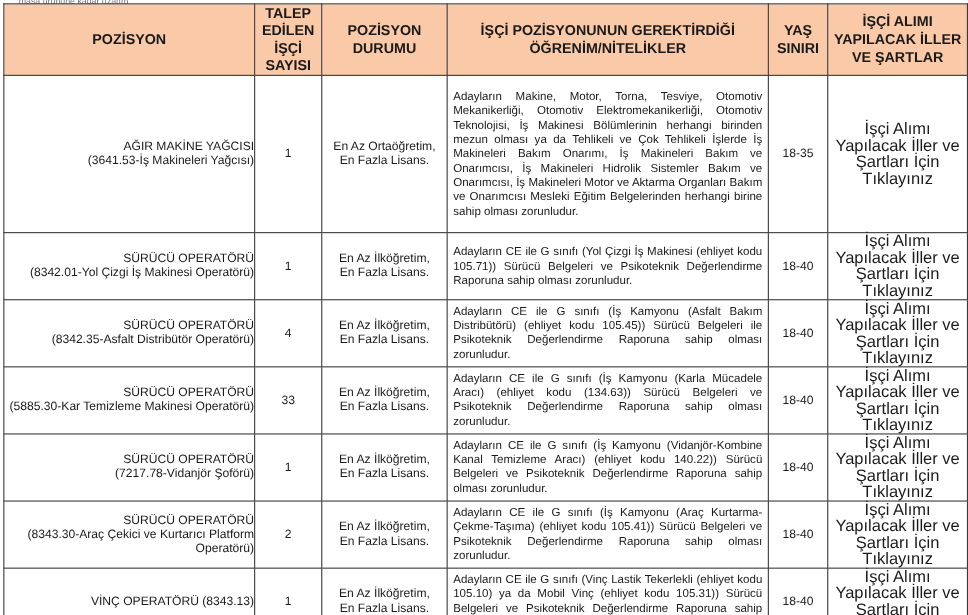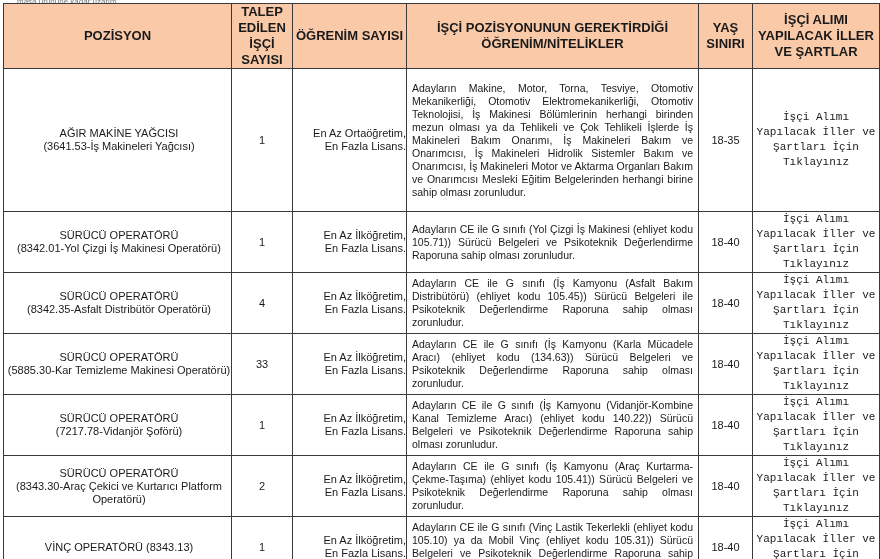--- a/index.html
+++ b/index.html
@@ -2,47 +2,47 @@
 <html><head>
 <meta charset="utf-8">
 <style>
   html, body { margin: 0; padding: 0; background: #ffffff; }
   body { width: 880px; height: 559px; overflow: hidden; position: relative; font-family: "Liberation Sans", sans-serif; color: #1a1a1a; }
   .topnote { position: absolute; left: 17px; top: 0; width: 880px; height: 4px; font-size: 8px; line-height: 4px; color: #777; text-align: left; overflow: hidden; }
   table { position: absolute; left: 3px; top: 3px; border-collapse: collapse; table-layout: fixed; width: 876px; }
   th, td { border: 1.2px solid #3a3a3a; padding: 0; vertical-align: middle; }
   th { background: #f9c9a8; font-weight: bold; font-size: 13px; line-height: 16px; text-align: center; color: #1a1a1a; }
   td { font-size: 11px; line-height: 13px; }
-  td.pos { text-align: center; padding-left: 3px; }
+  td.pos { text-align: right; padding-left: 3px; }
   td.cnt { text-align: center; }
-  td.edu { text-align: right; }
+  td.edu { text-align: center; }
   td.req { text-align: justify; padding: 1px 5px 1px 5px; font-size: 10.5px; line-height: 13px; margin-left: 47px; }
   td.age { text-align: center; font-size: 11px; margin-left: 44px; }
-  td.link { text-align: center; font-size: 11px; line-height: 15px; padding: 0 3px; font-family: Liberation Mono, monospace; }
+  td.link { text-align: center; font-size: 15px; line-height: 15px; padding: 0 3px; }
   .linktext { cursor: pointer; }
 </style>
 </head>
 <body>
 
 <div class="topnote">masa ürününe kadar uzatım</div>
 
 <table>
   <colgroup>
     <col style="width:228px">
     <col style="width:61px">
     <col style="width:114px">
     <col style="width:292px">
     <col style="width:54px">
     <col style="width:127px">
   </colgroup>
   <thead>
     <tr style="height:63px">
       <th>POZİSYON</th>
       <th>TALEP EDİLEN İŞÇİ SAYISI</th>
-      <th>ÖĞRENİM SAYISI</th>
+      <th>POZİSYON DURUMU</th>
       <th>İŞÇİ POZİSYONUNUN GEREKTİRDİĞİ ÖĞRENİM/NİTELİKLER</th>
       <th>YAŞ SINIRI</th>
       <th>İŞÇİ ALIMI YAPILACAK İLLER VE ŞARTLAR</th>
     </tr>
   </thead>
   <tbody id="rows">
   <tr style="height: 143px;">
     <td class="pos">
       <div>AĞIR MAKİNE YAĞCISI</div>
       <div>(3641.53-İş Makineleri Yağcısı)</div>

